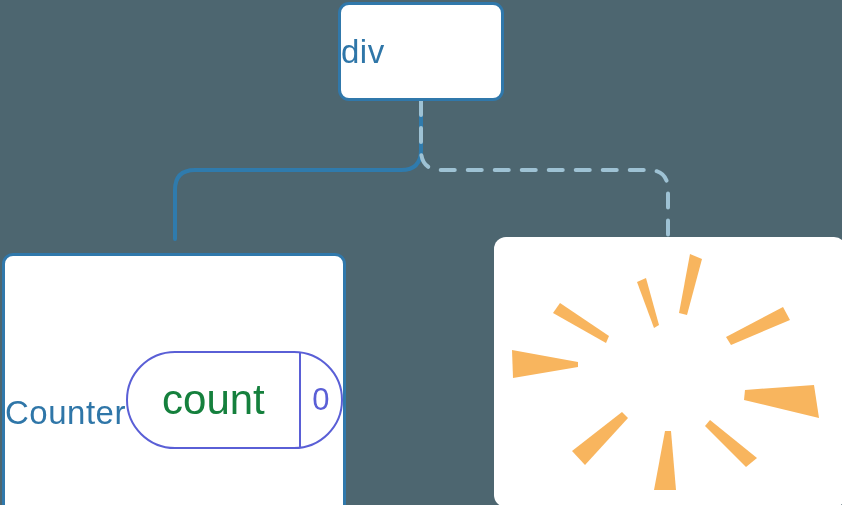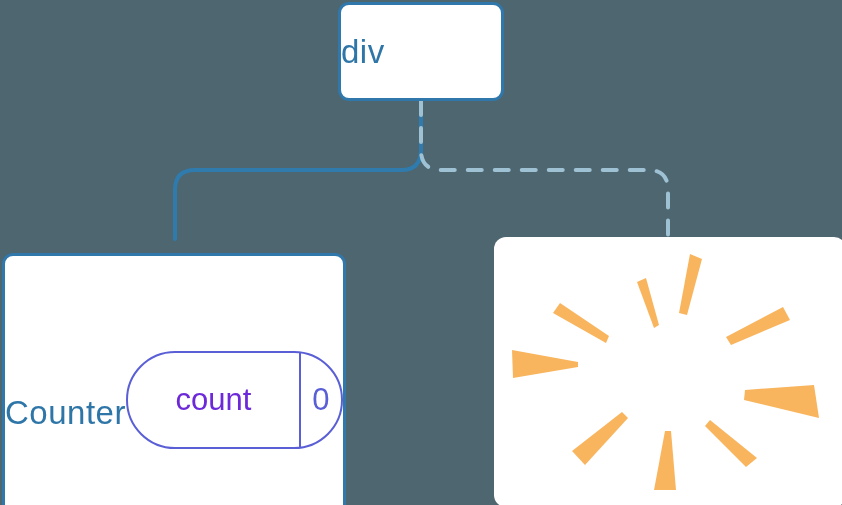--- a/index.html
+++ b/index.html
@@ -86,22 +86,22 @@
     display: flex;
     align-items: stretch;
     box-sizing: border-box;
     background: #ffffff;
   }
   .state-pill .pill-key {
     flex: 0 0 173px;
     display: flex;
     align-items: center;
     justify-content: center;
-    color: #6d28d9;
-    font-size: 31px;
+    color: #15803d;
+    font-size: 42px;
     border-right: 2px solid #5a5fd6;
     box-sizing: border-box;
   }
   .state-pill .pill-value {
     flex: 1 1 auto;
     display: flex;
     align-items: center;
     justify-content: center;
     color: #5a5fd6;
     font-size: 31px;

